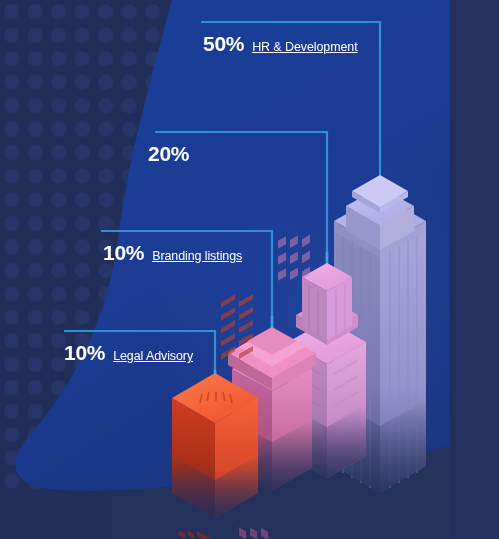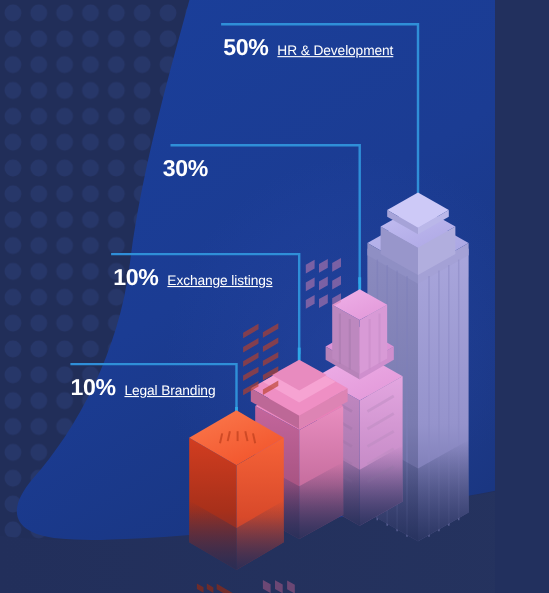--- a/index.html
+++ b/index.html
@@ -335,26 +335,26 @@
       <polygon points="172,455 215,480 258,455 258,493 215,518 172,493" fill="url(#fadeG)"></polygon>
     </g>
   </svg>
 
   <div class="callout" id="c-hr">
     <span class="pct">50%</span>
     <span class="lbl">HR &amp; Development</span>
   </div>
 
   <div class="callout" id="c-branding">
-    <span class="pct">30%</span>
+    <span class="pct">20%</span>
   </div>
 
   <div class="callout" id="c-exchange">
     <span class="pct">10%</span>
-    <span class="lbl">Exchange listings</span>
+    <span class="lbl">Branding listings</span>
   </div>
 
   <div class="callout" id="c-legal">
     <span class="pct">10%</span>
-    <span class="lbl">Legal Branding</span>
+    <span class="lbl">Legal Advisory</span>
   </div>
 
 </div>
 
 </body></html>

